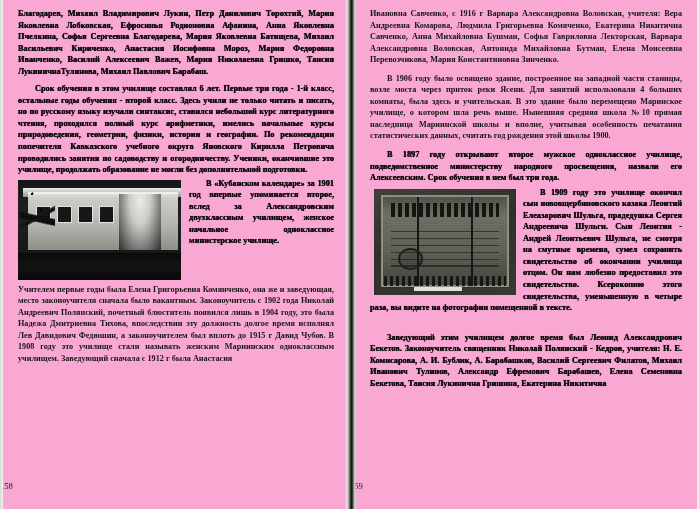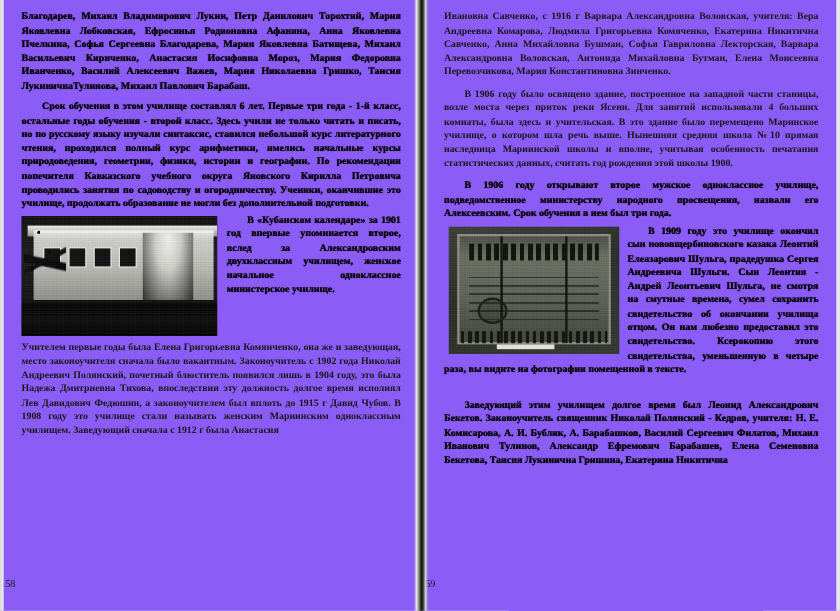--- a/index.html
+++ b/index.html
@@ -59,21 +59,21 @@
     left: 0; right: 0; top: 0; bottom: 0;
     box-shadow: -9px 0 13px -9px rgba(60,70,60,.45),
                  9px 0 13px -9px rgba(60,70,60,.45);
   }
 
   .page {
     position: relative;
     width: 350px;
     height: 509px;
     box-sizing: border-box;
-    background: #8b5cf6;
+    background: #f9a8d4;
   }
   .page.left  { padding: 8px 16px 0 18px; }
   .page.right { padding: 8px 18px 0 20px; }
 
   .col {
     font-size: 8.2px;
     line-height: 11.55px;
     text-align: justify;
     color: #151515;
     hyphens: manual;
@@ -305,21 +305,21 @@
 
   <div id="gutter"></div>
 
   <div class="page right">
     <div class="col">
 
       <p class="para noind ink-light">Ивановна Савченко, с 1916 г Варвара Александровна Воловская, учителя: Вера Андреевна Комарова, Людмила Григорьевна Комяченко, Екатерина Никитична Савченко, Анна Михайловна Бушман, Софья Гавриловна Лекторская, Варвара Александровна Воловская, Антонида Михайловна Бутман, Елена Моисеевна Перевозчикова, Мария Константиновна Зинченко.</p>
 
       <p class="para ink-light" style="margin-top:7px;">В 1906 году было освящено здание, построенное на западной части станицы, возле моста через приток реки Ясени. Для занятий использовали 4 больших комнаты, была здесь и учительская. В это здание было перемещено Маринское училище, о котором шла речь выше. Нынешняя средняя школа №10 прямая наследница Мариинской школы и вполне, учитывая особенность печатания статистических данных, считать год рождения этой школы 1900.</p>
 
-      <p class="para ink-heavy" style="margin-top:7px;">В 1906 году открывают второе мужское одноклассное училище, подведомственное министерству народного просвещения, назвали его Алексеевским. Срок обучения в нем был три года.</p>
+      <p class="para ink-heavy" style="margin-top:7px;">В 1897 году открывают второе мужское одноклассное училище, подведомственное министерству народного просвещения, назвали его Алексеевским. Срок обучения в нем был три года.</p>
 
       <div class="photo-wrap-right">
         <div class="photo cert">
           <div class="cert-bg"></div>
           <div class="cert-frame"></div>
           <div class="cert-title"></div>
           <div class="cert-vrule" style="left:30%;"></div>
           <div class="cert-vrule" style="left:68%;"></div>
           <div class="cert-lines"></div>
           <div class="cert-seal"></div>

